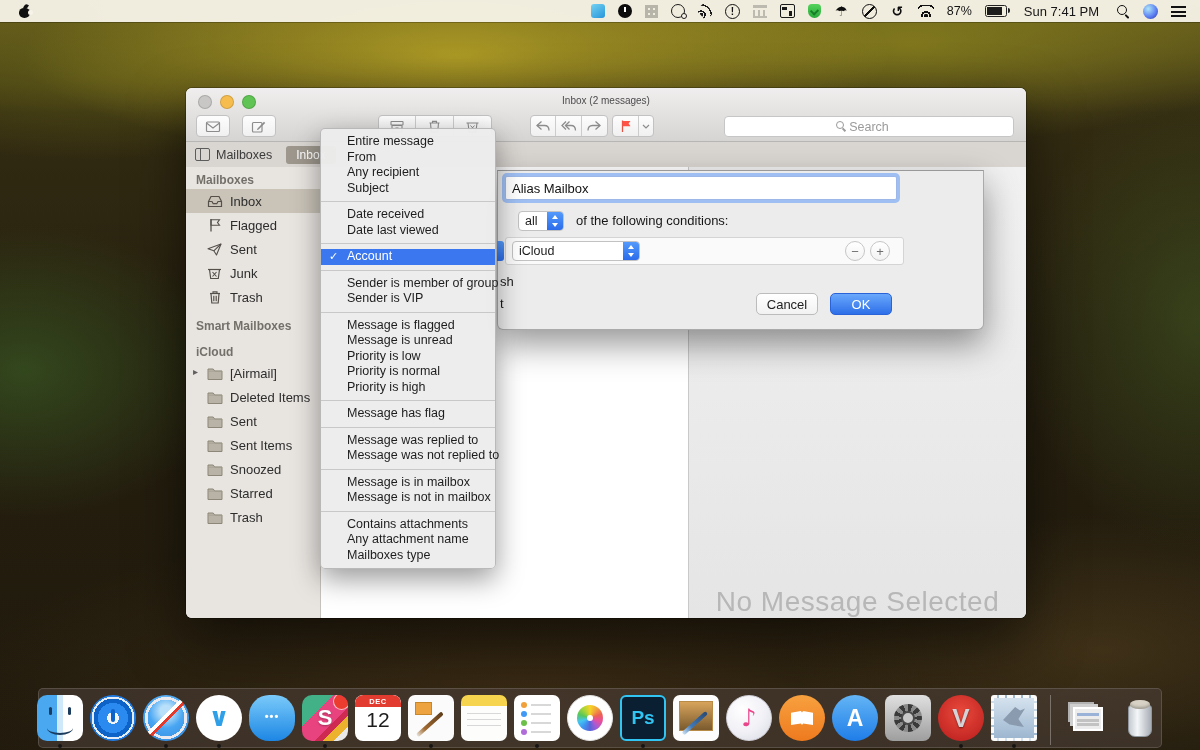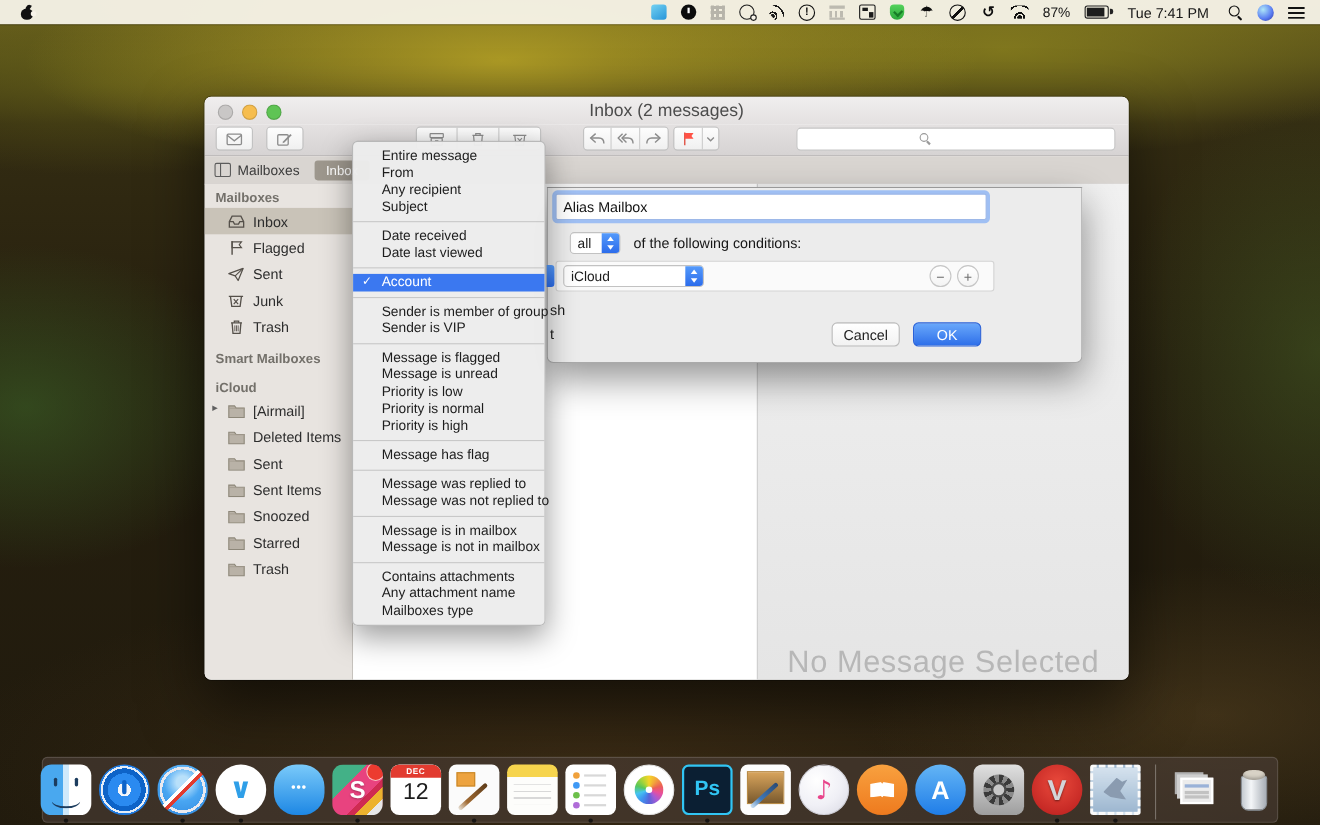--- a/index.html
+++ b/index.html
@@ -72,21 +72,21 @@
   
   #mail-window{position:absolute;left:186px;top:88px;width:840px;height:530px;z-index:10;
     border-radius:6px;box-shadow:0 22px 55px rgba(0,0,0,.55), 0 0 0 1px rgba(0,0,0,.25);
     background:#fff;overflow:hidden}
   #titlebar{position:relative;height:25px;background:linear-gradient(180deg,#f0eeee,#e4e1e1)}
   .traffic{position:absolute;left:12px;top:7px;display:flex;gap:8px}
   .tl{width:12px;height:12px;border-radius:50%;border:.5px solid rgba(0,0,0,.15)}
   .tl-close{background:#c9c7c6}
   .tl-min{background:#f6bd4e}
   .tl-zoom{background:#5fc454}
-  #window-title{text-align:center;font-size:16px;line-height:25px;color:#4c4c4c}
+  #window-title{text-align:center;font-size:10px;line-height:25px;color:#4c4c4c}
   #toolbar{position:relative;height:28px;background:linear-gradient(180deg,#e4e1e1,#d6d3d3);border-bottom:1px solid #b8b5b5}
   .tb-btn,.tb-seg{position:absolute;top:2px;height:22px;background:linear-gradient(180deg,#fdfdfd,#f0f0f0);
     border:1px solid #c2c2c2;border-radius:4px;box-sizing:border-box;display:flex;align-items:center;justify-content:center;padding:0}
   .tb-seg{padding:0}
   .tb-seg .seg{width:38px;height:100%;display:flex;align-items:center;justify-content:center;border-right:1px solid #ccc;background:transparent;border-top:0;border-bottom:0;border-left:0;padding:0}
   .tb-seg .seg:last-child{border-right:0}
   .tb-btn svg,.tb-seg svg{display:block}
   #search-wrap{position:absolute;right:12px;top:3px;width:288px;height:19px;background:#fff;border:1px solid #c6c6c6;border-radius:4px}
   #search-input{position:absolute;inset:0;border:0;background:transparent;text-align:center;font-size:12.5px;color:#555;outline:none;font-family:inherit}
   #search-input::placeholder{color:#9b9b9b}
@@ -247,21 +247,21 @@
           <span class="si bank-icon"></span>
           <span class="si window-layout-icon"></span>
           <span class="si shield-icon"></span>
           <span class="si umbrella-icon"></span>
           <span class="si dnd-icon"></span>
           <span class="si time-machine-icon"></span>
           <span class="si wifi-icon"></span>
         </span>
       <span class="battery-percent">87%</span>
       <span class="battery-shape"></span>
-      <span class="menubar-clock">Tue 7:41 PM</span>
+      <span class="menubar-clock">Sun 7:41 PM</span>
       <span class="si spotlight-icon"></span>
       <span class="si siri-icon"></span>
       <span class="si notification-center-icon"></span>
     </span>
   </div>
 
   <div id="mail-window">
     <div id="titlebar">
       <div class="traffic">
         <span class="tl tl-close"></span>
@@ -335,20 +335,21 @@
             </svg>
         </button>
         <button class="seg" style="width:14px">
           <svg width="8" height="5" viewBox="0 0 8 5">
               <path d="M1 1 L4 4 L7 1" fill="none" stroke="#8c8c8c" stroke-width="1.2"></path>
             </svg>
         </button>
       </div>
       <div id="search-wrap">
         <span class="search-mag"></span>
+        <input id="search-input" placeholder="Search" style="">
       </div>
     </div>
 
     <div id="favbar">
       <span class="favbar-mailboxes">
         <span class="fav-pane-icon"></span>
         <span>Mailboxes</span>
       </span>
       <span class="inbox-chip">Inbox</span>
     </div>

